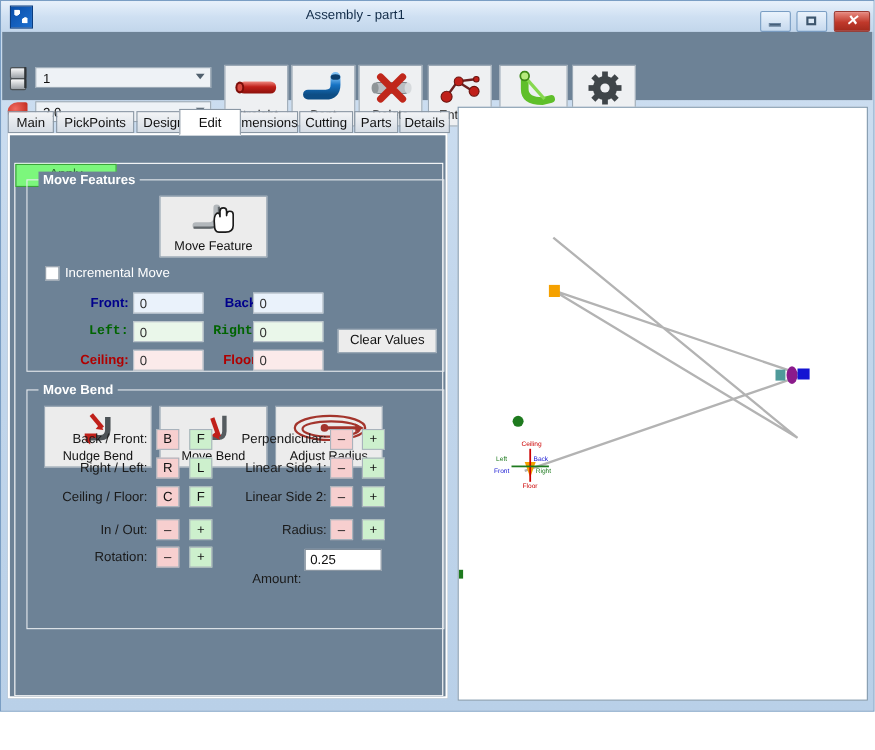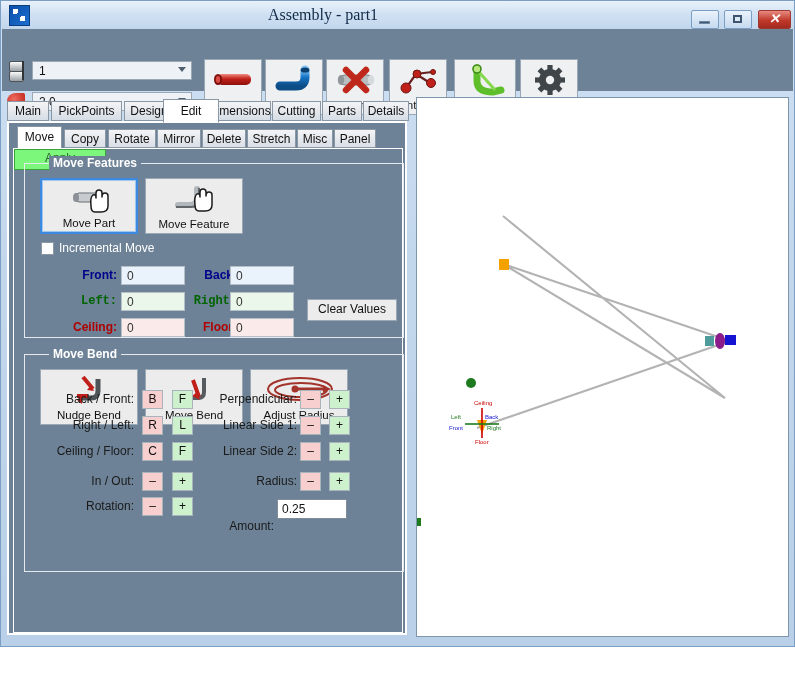--- a/index.html
+++ b/index.html
@@ -11,21 +11,21 @@
     border:1px solid #7a9ec4;box-sizing:border-box;}
   #titlebar{position:absolute;left:0;top:0;width:793px;height:28px;
     background:linear-gradient(180deg,#e8f1fb 0%,#cfe0f2 50%,#c2d6eb 100%);}
   #app-icon{position:absolute;left:8px;top:4px;width:19px;height:19px;
     background:linear-gradient(135deg,#0a4ea8,#1d6fd0);border:1px solid #0a3d80;}
   #app-icon:before{content:"";position:absolute;left:3px;top:3px;width:12px;height:12px;
     background:
       radial-gradient(circle at 2px 2px,#fff 3px,transparent 3.5px),
       radial-gradient(circle at 10px 10px,#fff 3px,transparent 3.5px);}
   #window-title{position:absolute;left:0;top:5px;width:644px;text-align:center;
-    font-size:16px;color:#102a47;font-family:Liberation Serif, serif;}
+    font-size:12px;color:#102a47;}
   .winbtn{position:absolute;top:9px;height:17px;width:26px;border:1px solid #7a9ec4;
     border-radius:2px;background:linear-gradient(180deg,#eaf3fc,#c6d9ee);}
   #btn-min{left:690px;}
   #btn-max{left:723px;}
   #btn-close{left:757px;width:31px;border:1px solid #9a3a32;
     background:linear-gradient(180deg,#e88a80,#c0392b 55%,#a32a1d);}
   .winbtn i{position:absolute;left:0;top:0;right:0;bottom:0;display:block;}
   #btn-min i:after{content:"";position:absolute;left:7px;top:10px;width:11px;height:3px;background:#3d566e;border:1px solid #6e88a3;box-sizing:border-box;}
   #btn-max i:after{content:"";position:absolute;left:8px;top:4px;width:9px;height:8px;background:#dce9f6;border:2px solid #3d566e;box-sizing:border-box;}
   #btn-close i{color:#fff;font-size:13px;font-weight:bold;text-align:center;line-height:16px;}
@@ -68,21 +68,21 @@
   #mainpanel{position:absolute;left:6px;top:120px;width:400px;height:514px;
     background:#6d8296;border:2px solid #ffffff;box-sizing:border-box;}
   #subtabs{position:absolute;left:4px;top:3px;width:390px;height:22px;}
   .stab{position:absolute;top:3px;height:19px;background:linear-gradient(180deg,#f3f4f6,#d9dfe6);
     border:1px solid #8a97a4;box-sizing:border-box;font-size:12px;text-align:center;line-height:18px;color:#111;}
   .stab.active{top:0;height:23px;line-height:21px;background:#ffffff;}
   #subpanel{position:absolute;left:4px;top:25px;width:390px;height:485px;background:#6d8296;border:1px solid #fff;box-sizing:border-box;}
 
   
   .group{position:absolute;border:1px solid #e6eaee;box-sizing:border-box;}
-  .group > .gtitle{position:absolute;left:24px;top:-8px;background:#6d8296;padding:0 4px;
+  .group > .gtitle{position:absolute;left:10px;top:-8px;background:#6d8296;padding:0 4px;
     font-size:12px;font-weight:bold;color:#ffffff;}
   #g-movefeatures{left:10px;top:14px;width:380px;height:175px;}
   #g-movebend{left:10px;top:205px;width:380px;height:218px;}
 
   
   .bigbtn{position:absolute;width:98px;height:56px;background:#ececec;border:1px solid #9aa8b5;box-sizing:border-box;}
   .bigbtn.sel{border:2px solid #3c8ae0;box-shadow:0 0 0 1px #9ec6ef inset;}
   .bigbtn .lab{position:absolute;left:0;bottom:3px;width:100%;text-align:center;font-size:11.5px;color:#111;}
   .bigbtn .gx{position:absolute;left:0;top:4px;width:100%;height:32px;}
 
@@ -256,47 +256,26 @@
     <div class="tab" style="left:44px;width:71px;">PickPoints</div>
     <div class="tab" style="left:117px;width:50px;">Design</div>
     <div class="tab active" style="left:156px;width:56px;">Edit</div>
     <div class="tab" style="left:200px;width:64px;text-align:right;">Dimensions</div>
     <div class="tab" style="left:265px;width:49px;">Cutting</div>
     <div class="tab" style="left:315px;width:40px;">Parts</div>
     <div class="tab" style="left:356px;width:46px;">Details</div>
   </div>
 
   <div id="mainpanel">
-    <div id="subtabs">
-      <div class="stab active" style="left:4px;width:45px;">Move</div>
-      <div class="stab" style="left:51px;width:42px;">Copy</div>
-      <div class="stab" style="left:95px;width:48px;">Rotate</div>
-      <div class="stab" style="left:144px;width:44px;">Mirror</div>
-      <div class="stab" style="left:189px;width:44px;">Delete</div>
-      <div class="stab" style="left:234px;width:49px;">Stretch</div>
-      <div class="stab" style="left:284px;width:36px;">Misc</div>
-      <div class="stab" style="left:321px;width:42px;">Panel</div>
-    </div>
 
     <div id="subpanel">
 
       <div class="group" id="g-movefeatures">
         <div class="gtitle">Move Features</div>
 
-        <div class="bigbtn sel" style="left:15px;top:14px;">
-          <div class="gx">
-            <svg width="98" height="32" viewBox="0 0 98 32">
-              <rect x="33" y="9" width="26" height="9" rx="4" fill="#c8ccd0" stroke="#6a7176"></rect>
-              <ellipse cx="34" cy="13.5" rx="3" ry="4.6" fill="#8b9196"></ellipse>
-              <ellipse cx="58" cy="13.5" rx="3" ry="4.6" fill="#e2e6e9"></ellipse>
-              <path d="M49 22 q-1 -9 2 -11 q3 -1 3 3 l0 -5 q0 -3 3 -3 q3 0 3 3 l0 4 q0 -4 3 -4 q3 0 3 3 l0 10 q0 6 -7 6 l-6 0 q-4 0 -4 -6 z" fill="#ffffff" stroke="#1b1b1b" stroke-width="1.5" stroke-linejoin="round"></path>
-            </svg>
-          </div>
-          <div class="lab">Move Part</div>
-        </div>
 
         <div class="bigbtn" style="left:120px;top:14px;">
           <div class="gx">
             <svg width="98" height="32" viewBox="0 0 98 32">
               <path d="M32 22 H44 Q51 22 51 15 V6" fill="none" stroke="#b2b7bb" stroke-width="6" stroke-linecap="round"></path>
               <path d="M30 24 H45 Q53 24 53 16 V5" fill="none" stroke="#60666a" stroke-width="2"></path>
               <path d="M49 22 q-1 -9 2 -11 q3 -1 3 3 l0 -5 q0 -3 3 -3 q3 0 3 3 l0 4 q0 -4 3 -4 q3 0 3 3 l0 10 q0 6 -7 6 l-6 0 q-4 0 -4 -6 z" fill="#ffffff" stroke="#1b1b1b" stroke-width="1.5" stroke-linejoin="round"></path>
             </svg>
           </div>
           <div class="lab">Move Feature</div>

